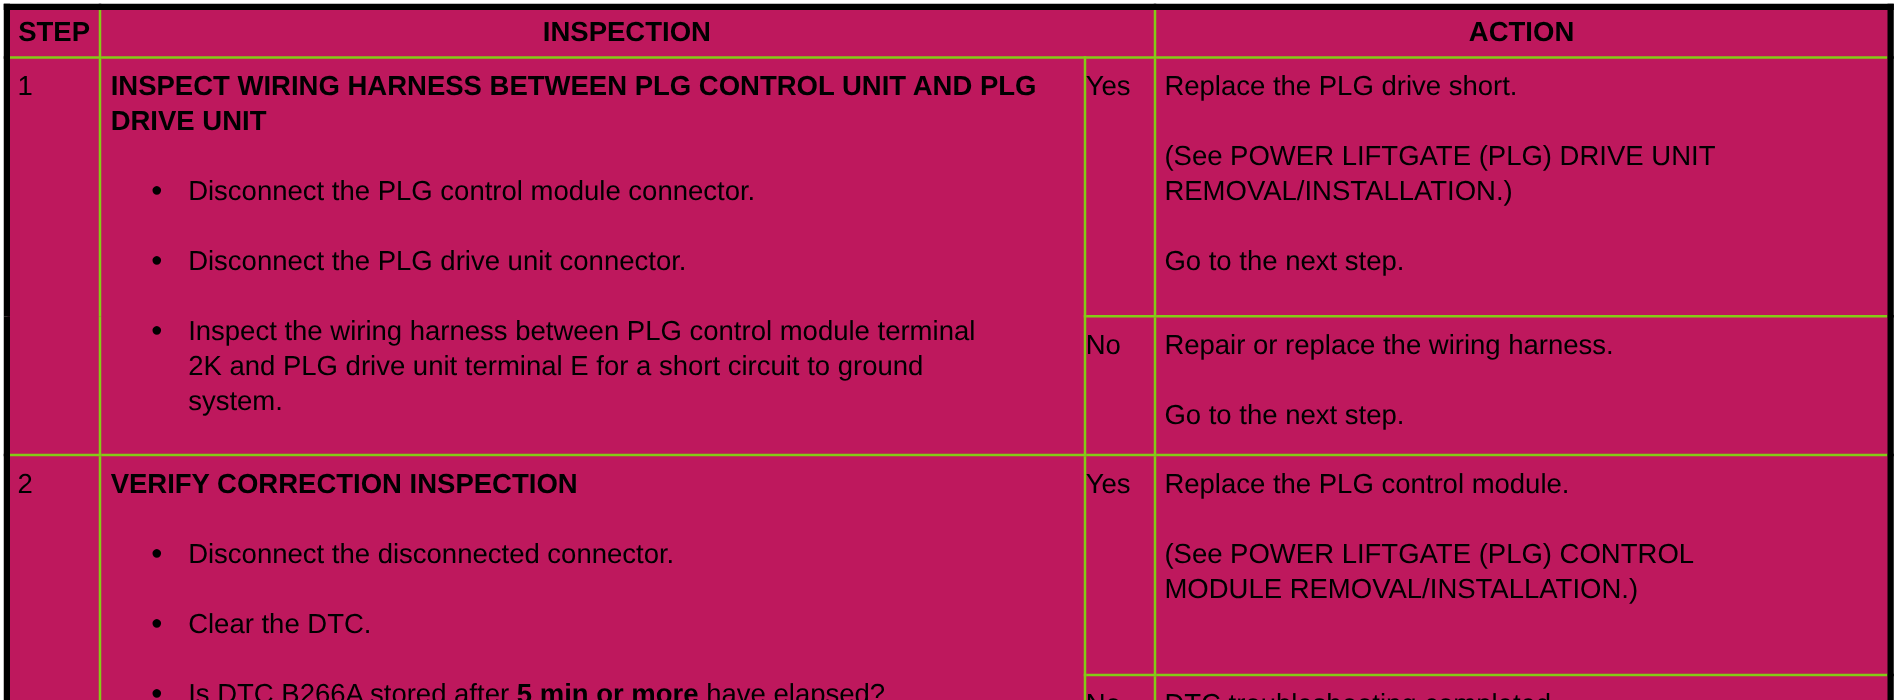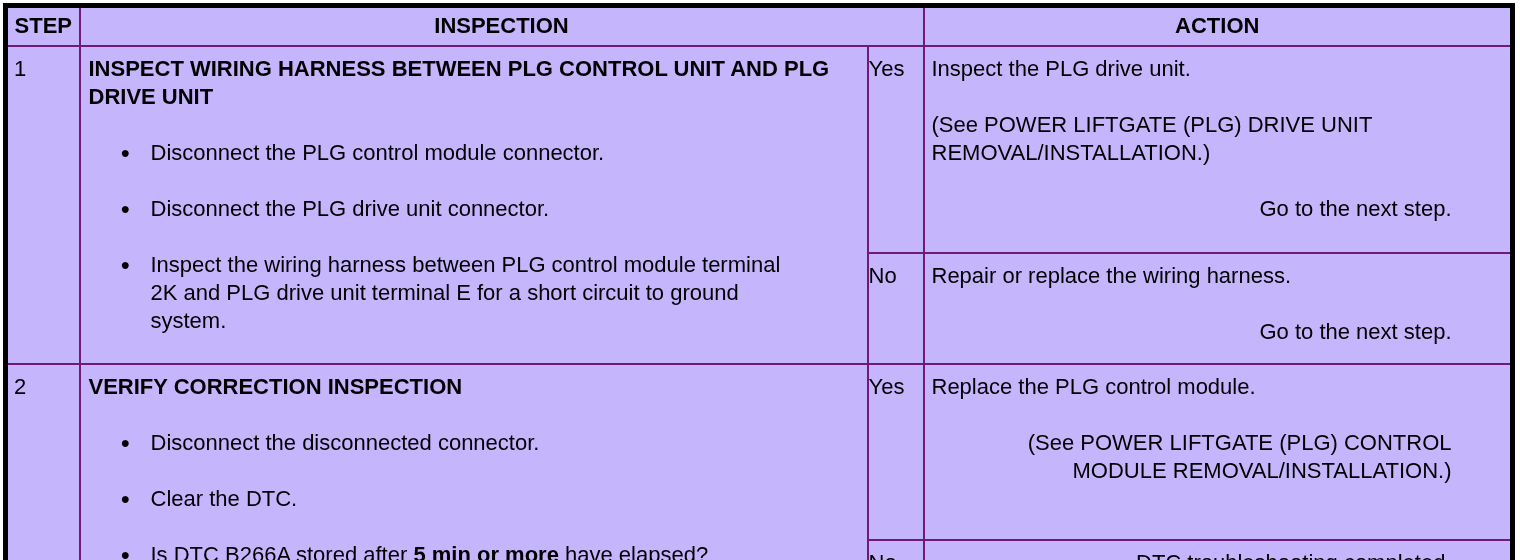--- a/index.html
+++ b/index.html
@@ -14,25 +14,25 @@
   }
   table.ts-table {
     border-collapse: collapse;
     table-layout: fixed;
     width: 1512px;
     margin: 3px;
     background: #ffffff;
     border: 5px solid #000000;
   }
   .ts-table th, .ts-table td {
-    border: 2px solid #701a75;
+    border: 2px solid #84cc16;
     vertical-align: top;
     font-size: 22px;
     line-height: 28px;
-    background: #c4b5fd;
+    background: #be185d;
   }
   .ts-table th {
     font-weight: bold;
     text-align: center;
     vertical-align: middle;
     padding: 4px 2px;
   }
   tr.row-header { height: 40px; }
   tr.row-s1-yes { height: 194px; }
   tr.row-s1-no  { height: 104px; }
@@ -71,21 +71,21 @@
     position: absolute;
     left: -30px;
     top: 0;
     font-size: 16px;
     line-height: 28px;
   }
   td.cell-action p {
     margin: 0 0 28px 0;
     max-width: 520px;
   }
-  td.cell-action p:last-child { margin-bottom: 0; text-align: right; }
+  td.cell-action p:last-child { margin-bottom: 0; }
   .bold-inline { font-weight: bold; }
 </style>
 </head>
 <body>
 
 <table class="ts-table">
   <colgroup>
     <col style="width:74px">
     <col style="width:788px">
     <col style="width:56px">
@@ -113,21 +113,21 @@
           <span>Disconnect the PLG drive unit connector.</span>
         </li>
         <li>
           <span class="bullet-dot">●</span>
           <span>Inspect the wiring harness between PLG control module terminal 2K and PLG drive unit terminal E for a short circuit to ground system.</span>
         </li>
       </ul>
     </td>
     <td class="cell-yn">Yes</td>
     <td class="cell-action">
-      <p>Inspect the PLG drive unit.</p>
+      <p>Replace the PLG drive short.</p>
       <p>(See POWER LIFTGATE (PLG) DRIVE UNIT REMOVAL/INSTALLATION.)</p>
       <p>Go to the next step.</p>
     </td>
   </tr>
   <tr class="row-s1-no">
     <td class="cell-yn">No</td>
     <td class="cell-action">
       <p>Repair or replace the wiring harness.</p>
       <p>Go to the next step.</p>
     </td>

